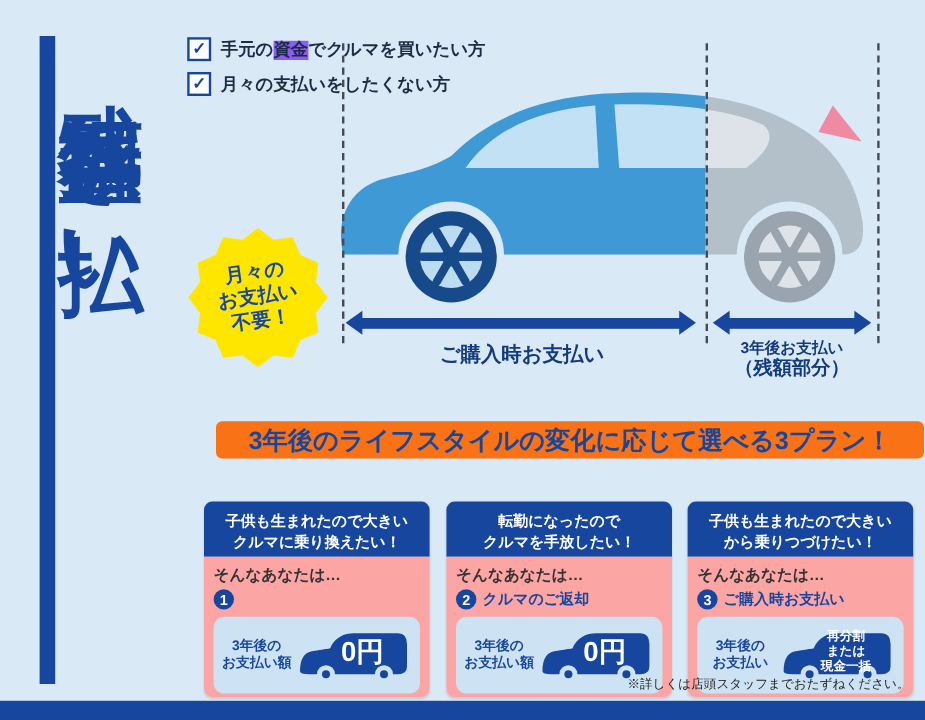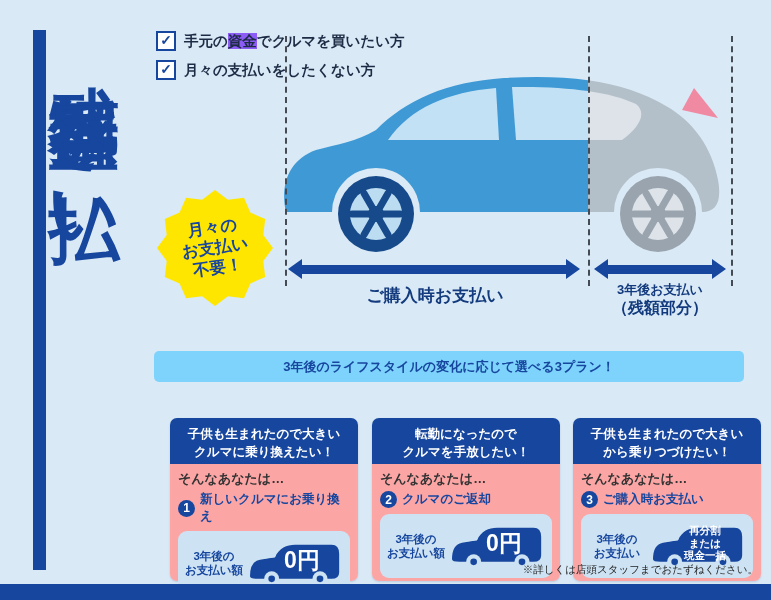--- a/index.html
+++ b/index.html
@@ -39,23 +39,23 @@
   .lbl-later-sub{font-size:16px;}
 
   
   .burst{position:absolute;left:155px;top:188px;width:120px;height:120px;z-index:5;}
   .burst svg{position:absolute;inset:0;}
   .burst-text{position:absolute;inset:0;display:flex;align-items:center;justify-content:center;
               text-align:center;transform:rotate(-8deg);font-size:16.5px;font-weight:bold;
               color:#17469e;line-height:1.2;white-space:pre-line;}
 
   
-  .banner{position:absolute;left:154px;top:351px;width:590px;height:31px;background:#7dd3fc;
+  .banner{position:absolute;left:180px;top:351px;width:590px;height:31px;background:#f97316;
           border-radius:5px;display:flex;align-items:center;justify-content:center;
-          font-size:13px;font-weight:bold;color:#17469e;}
+          font-size:21px;font-weight:bold;color:#17469e;}
 
   
   .plan-card{position:absolute;top:395px;width:188px;border-radius:7px;
              box-shadow:0 1px 2px rgba(20,50,100,.15);margin-top:23px;}
   #card-1{left:170px;} #card-2{left:372px;} #card-3{left:573px;}
   .plan-header{height:46px;background:#17469e;color:#fff;border-radius:7px 7px 0 0;
                font-size:12.5px;font-weight:bold;text-align:center;line-height:1.45;
                padding-top:7px;box-sizing:border-box;white-space:pre-line;}
   .plan-body{background:#fca5a5;border-radius:0 0 7px 7px;height:117px;box-sizing:border-box;
              padding:6px 8px;}
@@ -175,21 +175,20 @@
 
   <div class="banner">3年後のライフスタイルの変化に応じて選べる3プラン！</div>
 
   <div class="plan-card" id="card-1">
     <div class="plan-header">子供も生まれたので大きい
 クルマに乗り換えたい！</div>
     <div class="plan-body">
       <div class="plan-intro">そんなあなたは…</div>
       <div class="plan-action">
         <span class="num">1</span>
-        <span class="action-text">新しいクルマにお乗り換え</span>
       </div>
       <div class="pay-box">
         <div class="pay-label">3年後の
 お支払い額</div>
         <div class="van-wrap">
           <svg viewBox="0 0 120 60">
             <path fill="#17469e" d="M 6 46 Q 6 28 18 26 L 36 23 C 41 12 50 8 60 8 L 104 8 Q 113 8 113 19 L 113 41 Q 113 49 104 49 L 15 49 Q 6 49 6 46 Z"></path>
             <polygon fill="#cde3f3" points="20,25 36,23 39,13 28,13"></polygon>
             <circle cx="32" cy="49" r="9" fill="#cde3f3"></circle>
               <circle cx="32" cy="49" r="4" fill="#17469e"></circle>

